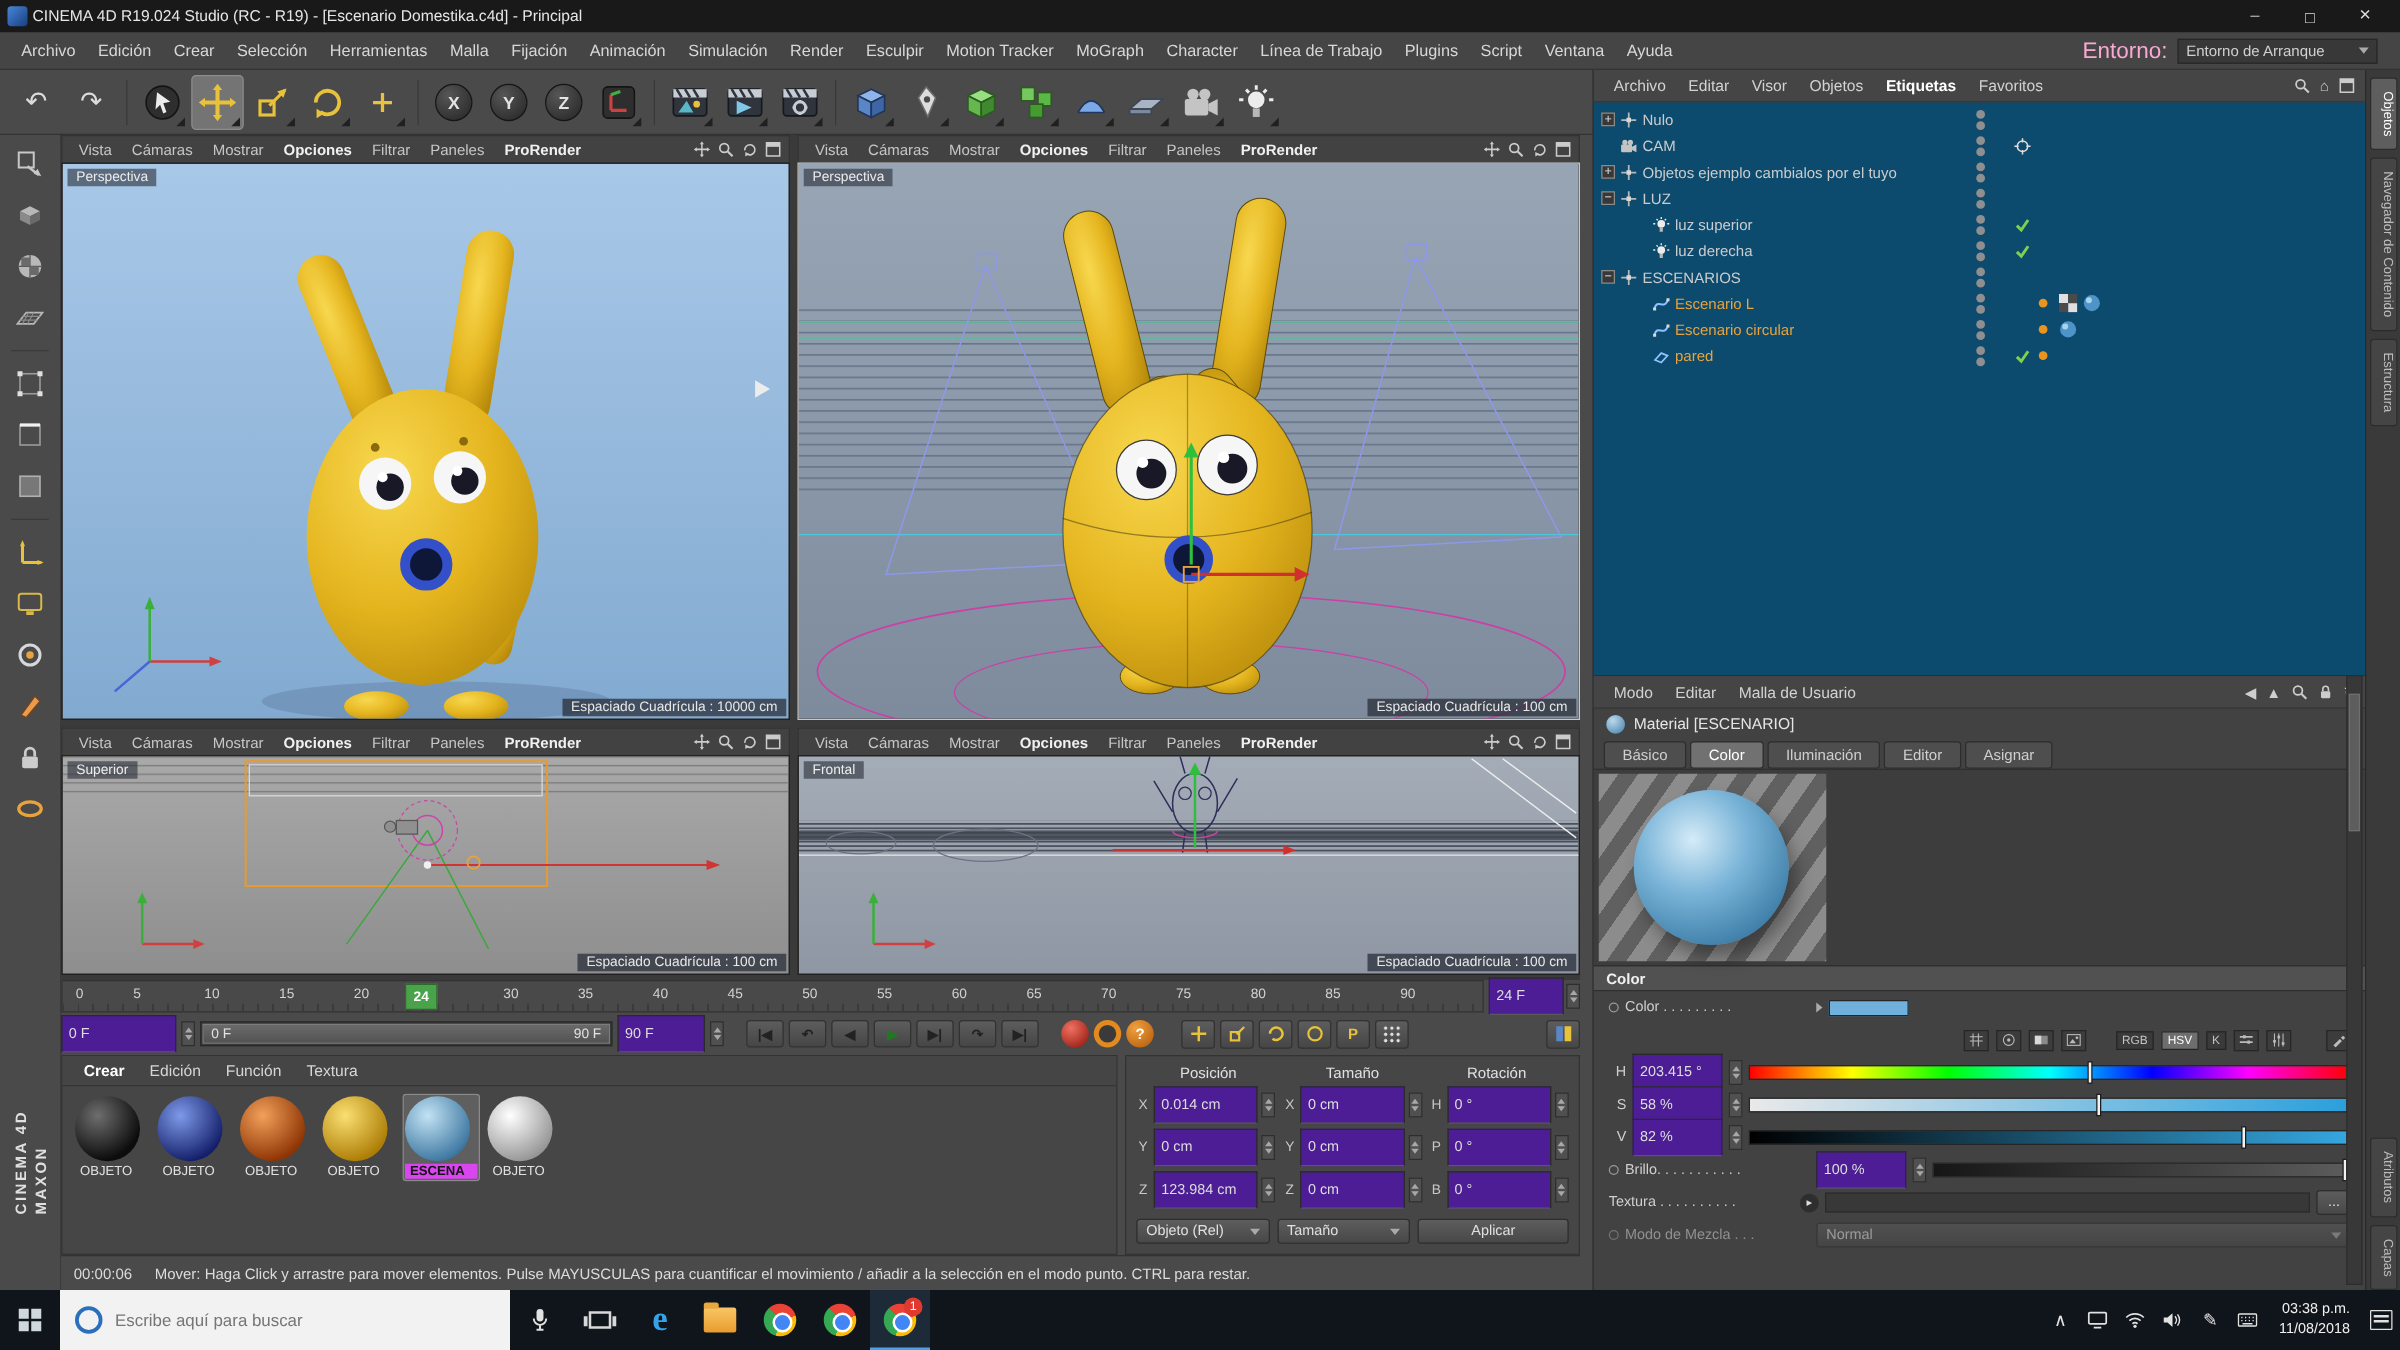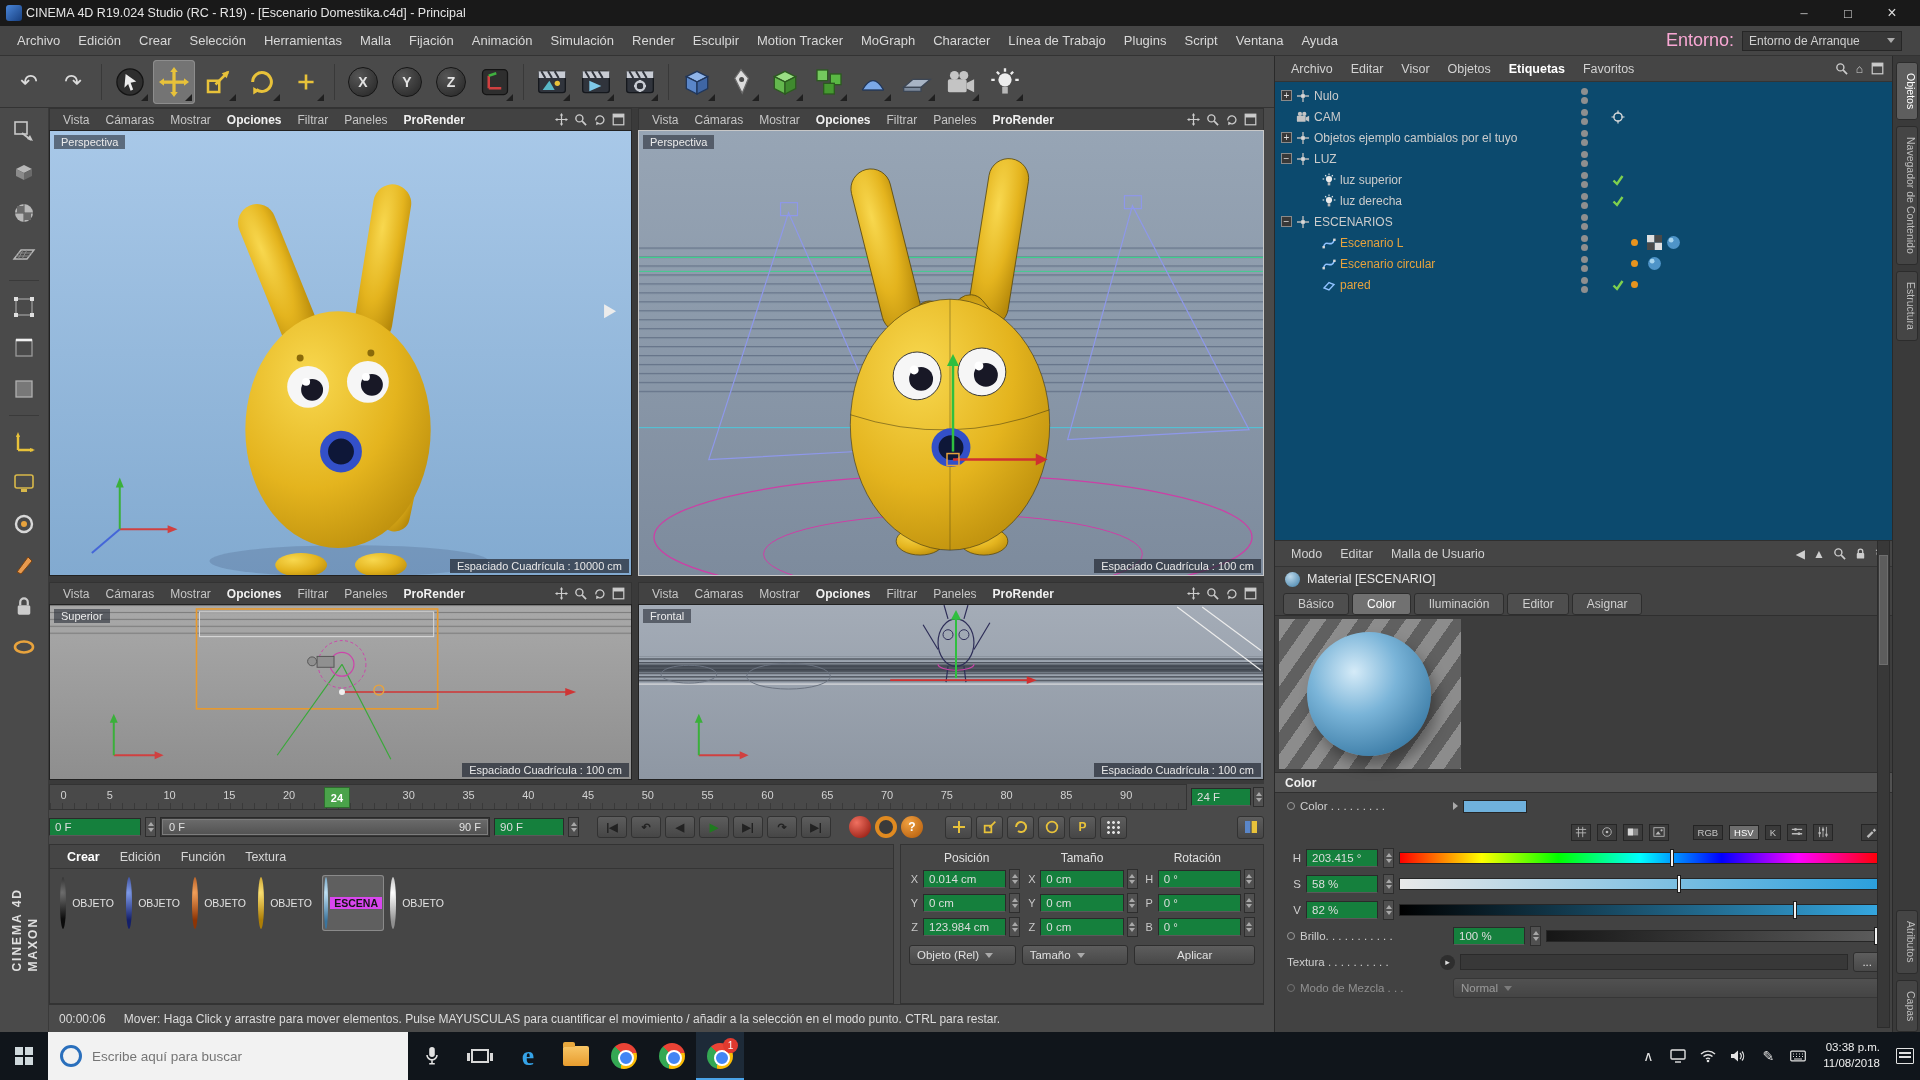--- a/index.html
+++ b/index.html
@@ -47,56 +47,56 @@
 .vp.tr .vpview{border-color:#c8c8c8}
 .vlabel{position:absolute;top:4px;left:4px;background:rgba(40,45,55,.6);color:#ececec;font-size:11px;padding:1px 7px}
 .vgrid{position:absolute;bottom:2px;right:2px;background:rgba(42,47,57,.75);color:#e8e8e8;font-size:11px;padding:1px 7px}
 .vpview svg.scene{position:absolute;inset:0;width:100%;height:100%}
 
 .ruler{position:absolute;left:49px;top:784px;width:1138px;height:26px;background:#494949;border:1px solid #333;overflow:hidden}
 .ruler .minor{position:absolute;left:0;right:0;bottom:0;height:6px;background:repeating-linear-gradient(90deg,#3a3a3a 0 1px,transparent 1px 12px)}
 .tick{position:absolute;top:4px;transform:translateX(-50%);font-size:11px;color:#d2d2d2}
 .cfmark{position:absolute;top:2px;width:26px;height:21px;transform:translateX(-50%);background:#4aa34a;border:1px solid #2d6b2d;color:#fff;font-size:11px;font-weight:bold;display:flex;align-items:center;justify-content:center;z-index:2}
 .framebox{position:absolute;left:1191px;top:784px;width:73px;height:26px;display:flex;align-items:center;gap:2px}
-.fld{background:#15803d;border:1px solid #2a2a2a;border-bottom-color:#5a5a5a;color:#ddd;font-size:11.5px;padding:2px 5px;height:18px;display:flex;align-items:center;white-space:nowrap}
+.fld{background:#4c1d95;border:1px solid #2a2a2a;border-bottom-color:#5a5a5a;color:#ddd;font-size:11.5px;padding:14px 5px;height:18px;display:flex;align-items:center;white-space:nowrap}
 .sp{width:11px;height:20px;background:#505050;border:1px solid #2e2e2e;display:flex;flex-direction:column;align-items:center;justify-content:center;gap:2px}
 .sp::before{content:"";border-left:3px solid transparent;border-right:3px solid transparent;border-bottom:4px solid #a8a8a8}
 .sp::after{content:"";border-left:3px solid transparent;border-right:3px solid transparent;border-top:4px solid #a8a8a8}
 .rngrow{position:absolute;left:49px;top:814px;width:1215px;height:26px;display:flex;align-items:center;gap:4px}
 .rslider{flex:0 0 330px;height:20px;background:#383838;border:1px solid #2a2a2a;position:relative}
 .rthumb{position:absolute;inset:1px;background:linear-gradient(#6a6a6a,#535353);border:1px solid #7c7c7c;display:flex;align-items:center;justify-content:space-between;padding:0 6px;font-size:11px;color:#e2e2e2}
 .pbtn{width:30px;height:22px;display:flex;align-items:center;justify-content:center;background:linear-gradient(#5d5d5d,#464646);border:1px solid #323232;border-radius:3px;color:#222;font-size:11px;font-weight:bold}
 .pbtn.play{color:#1f7a1f}
 .cbtn{width:22px;height:22px;border-radius:50%;display:flex;align-items:center;justify-content:center;font-size:12px;font-weight:bold;color:#fff}
 .cbtn.rec{background:radial-gradient(circle at 35% 30%,#f07060,#8a1208)}
 .cbtn.auto{background:#3a3a3a;border:4px solid #e08a20}
 .cbtn.help{background:radial-gradient(circle at 35% 30%,#f0a040,#b05808)}
 .kbtn{width:27px;height:23px;display:flex;align-items:center;justify-content:center;background:linear-gradient(#5d5d5d,#464646);border:1px solid #323232;border-radius:3px;color:#e8c23a;font-size:12px;font-weight:bold}
 .dots9{width:15px;height:15px;background-image:radial-gradient(#e0e0e0 1.2px,transparent 1.6px);background-size:5px 5px}
 
 .matman{position:absolute;left:49px;top:844px;width:845px;height:160px;background:#464646;border:1px solid #333}
 .mmhdr{height:24px;display:flex;align-items:center;gap:2px;padding:0 8px;background:#454545;border-bottom:1px solid #353535}
 .mmitem{font-size:12.5px;color:#d6d6d6;padding:0 9px}
 .mmitem.b{color:#fff;font-weight:bold}
 .mmstrip{display:flex;gap:4px;padding:6px 8px}
-.mat{width:62px;display:flex;flex-direction:row;align-items:center;gap:2px;padding:2px;border-radius:3px}
+.mat{width:62px;display:flex;flex-direction:column;gap:2px;padding:2px;border-radius:3px}
 .mat.sel{background:#5f5f5f;box-shadow:inset 0 0 0 1px #8a8a8a}
 .msph{width:52px;height:52px;border-radius:50%}
 .mlbl{font-size:10.5px;color:#e2e2e2;padding:0 4px}
 .mlbl.org{background:#d946ef;color:#141414;font-weight:bold}
 .coords{position:absolute;left:900px;top:844px;width:364px;height:160px;background:#464646;border:1px solid #333;padding:4px 8px}
 .cohdr{display:flex;font-size:12px;color:#e0e0e0;margin:2px 0 4px}
 .cohdr span{flex:1;text-align:center}
 .cogrid{display:flex;gap:6px}
 .cocol{flex:1;display:flex;flex-direction:column;gap:4px}
 .crow{display:flex;align-items:center;gap:3px}
 .cax{width:11px;font-size:11px;color:#c8c8c8;text-align:center}
 .cfld{flex:1;min-width:0}
 .cobtm{display:flex;gap:6px;margin-top:8px;align-items:center}
-.dd{height:20px;background:linear-gradient(#5d5d5d,#484848);border:1px solid #2e2e2e;border-radius:3px;display:flex;align-items:center;justify-content:flex-start;padding:0 7px;font-size:11.5px;color:#e0e0e0;gap:6px}
+.dd{height:20px;background:linear-gradient(#5d5d5d,#484848);border:1px solid #2e2e2e;border-radius:3px;display:flex;align-items:center;justify-content:space-between;padding:0 7px;font-size:11.5px;color:#e0e0e0;gap:6px}
 .btn{height:20px;background:linear-gradient(#5d5d5d,#484848);border:1px solid #2e2e2e;border-radius:3px;display:flex;align-items:center;justify-content:center;font-size:11.5px;color:#e0e0e0;padding:0 14px}
 
 .statusbar{position:absolute;left:49px;top:1004px;width:1215px;height:28px;background:#4a4a4a;border-top:1px solid #333;display:flex;align-items:center;gap:18px;padding:0 10px;font-size:12px;color:#dcdcdc}
 
 .rightdock{position:absolute;left:1274px;top:56px;width:618px;bottom:48px;background:#424242;border-left:1px solid #2a2a2a}
 .omenu,.amenu{height:26px;display:flex;align-items:center;gap:2px;padding:0 8px;background:#454545;border-bottom:1px solid #343434}
 .omitem{font-size:12.5px;color:#d2d2d2;padding:0 8px}
 .omitem.b{color:#fff;font-weight:bold}
 .mrico{margin-left:auto;display:flex;gap:8px;align-items:center;color:#cfcfcf;font-size:12px}
 .mrico svg{width:13px;height:13px}

